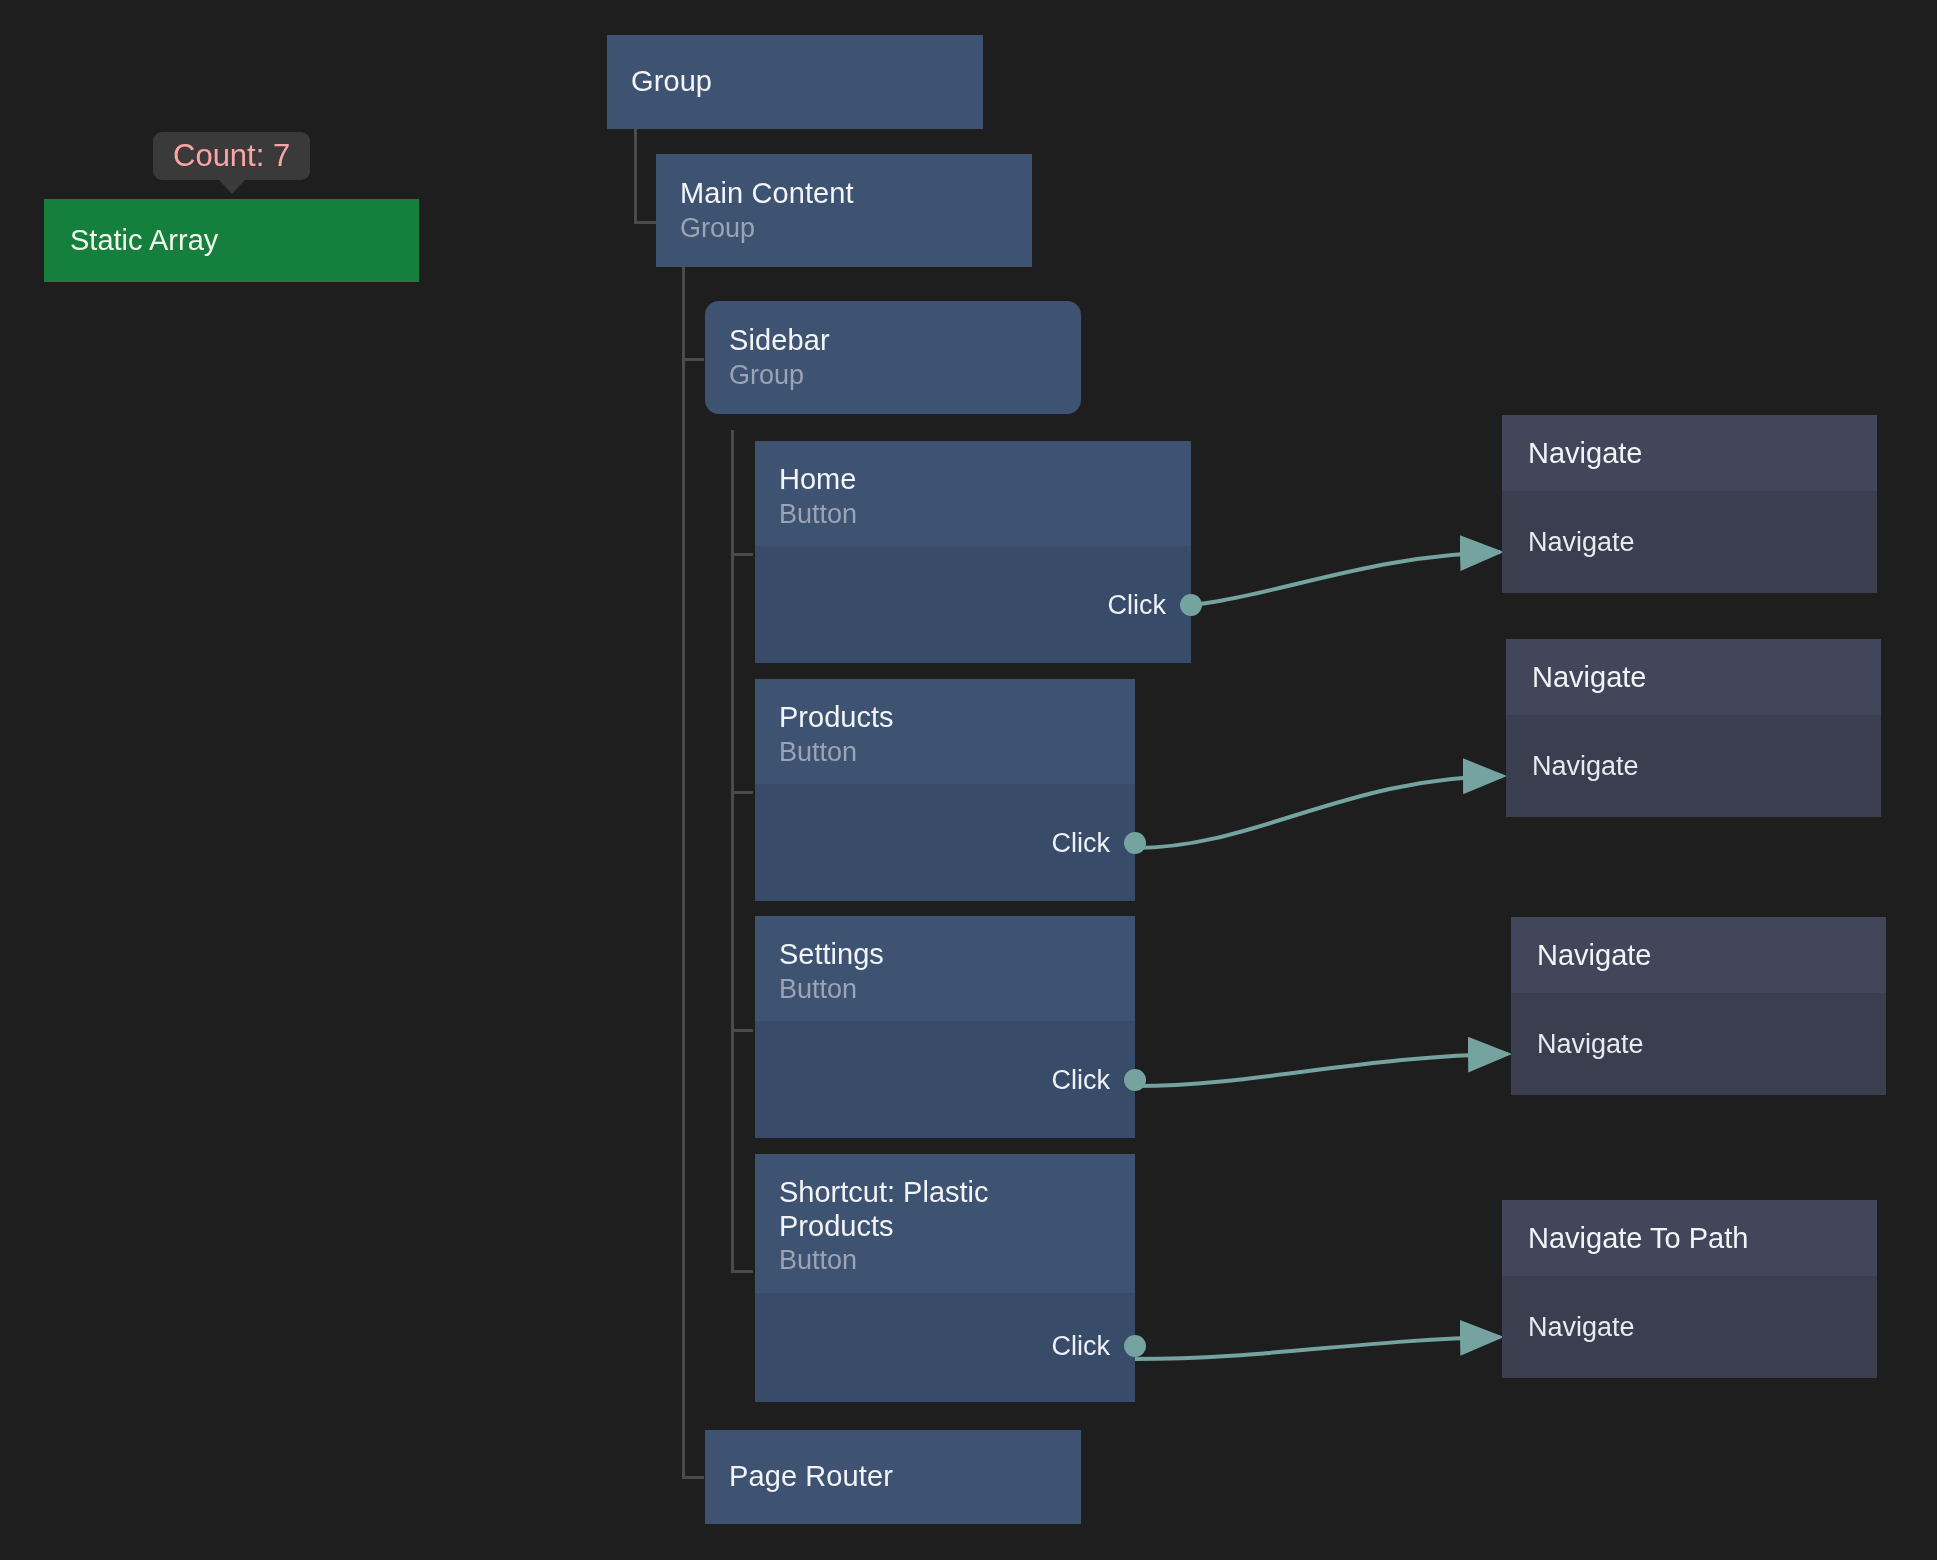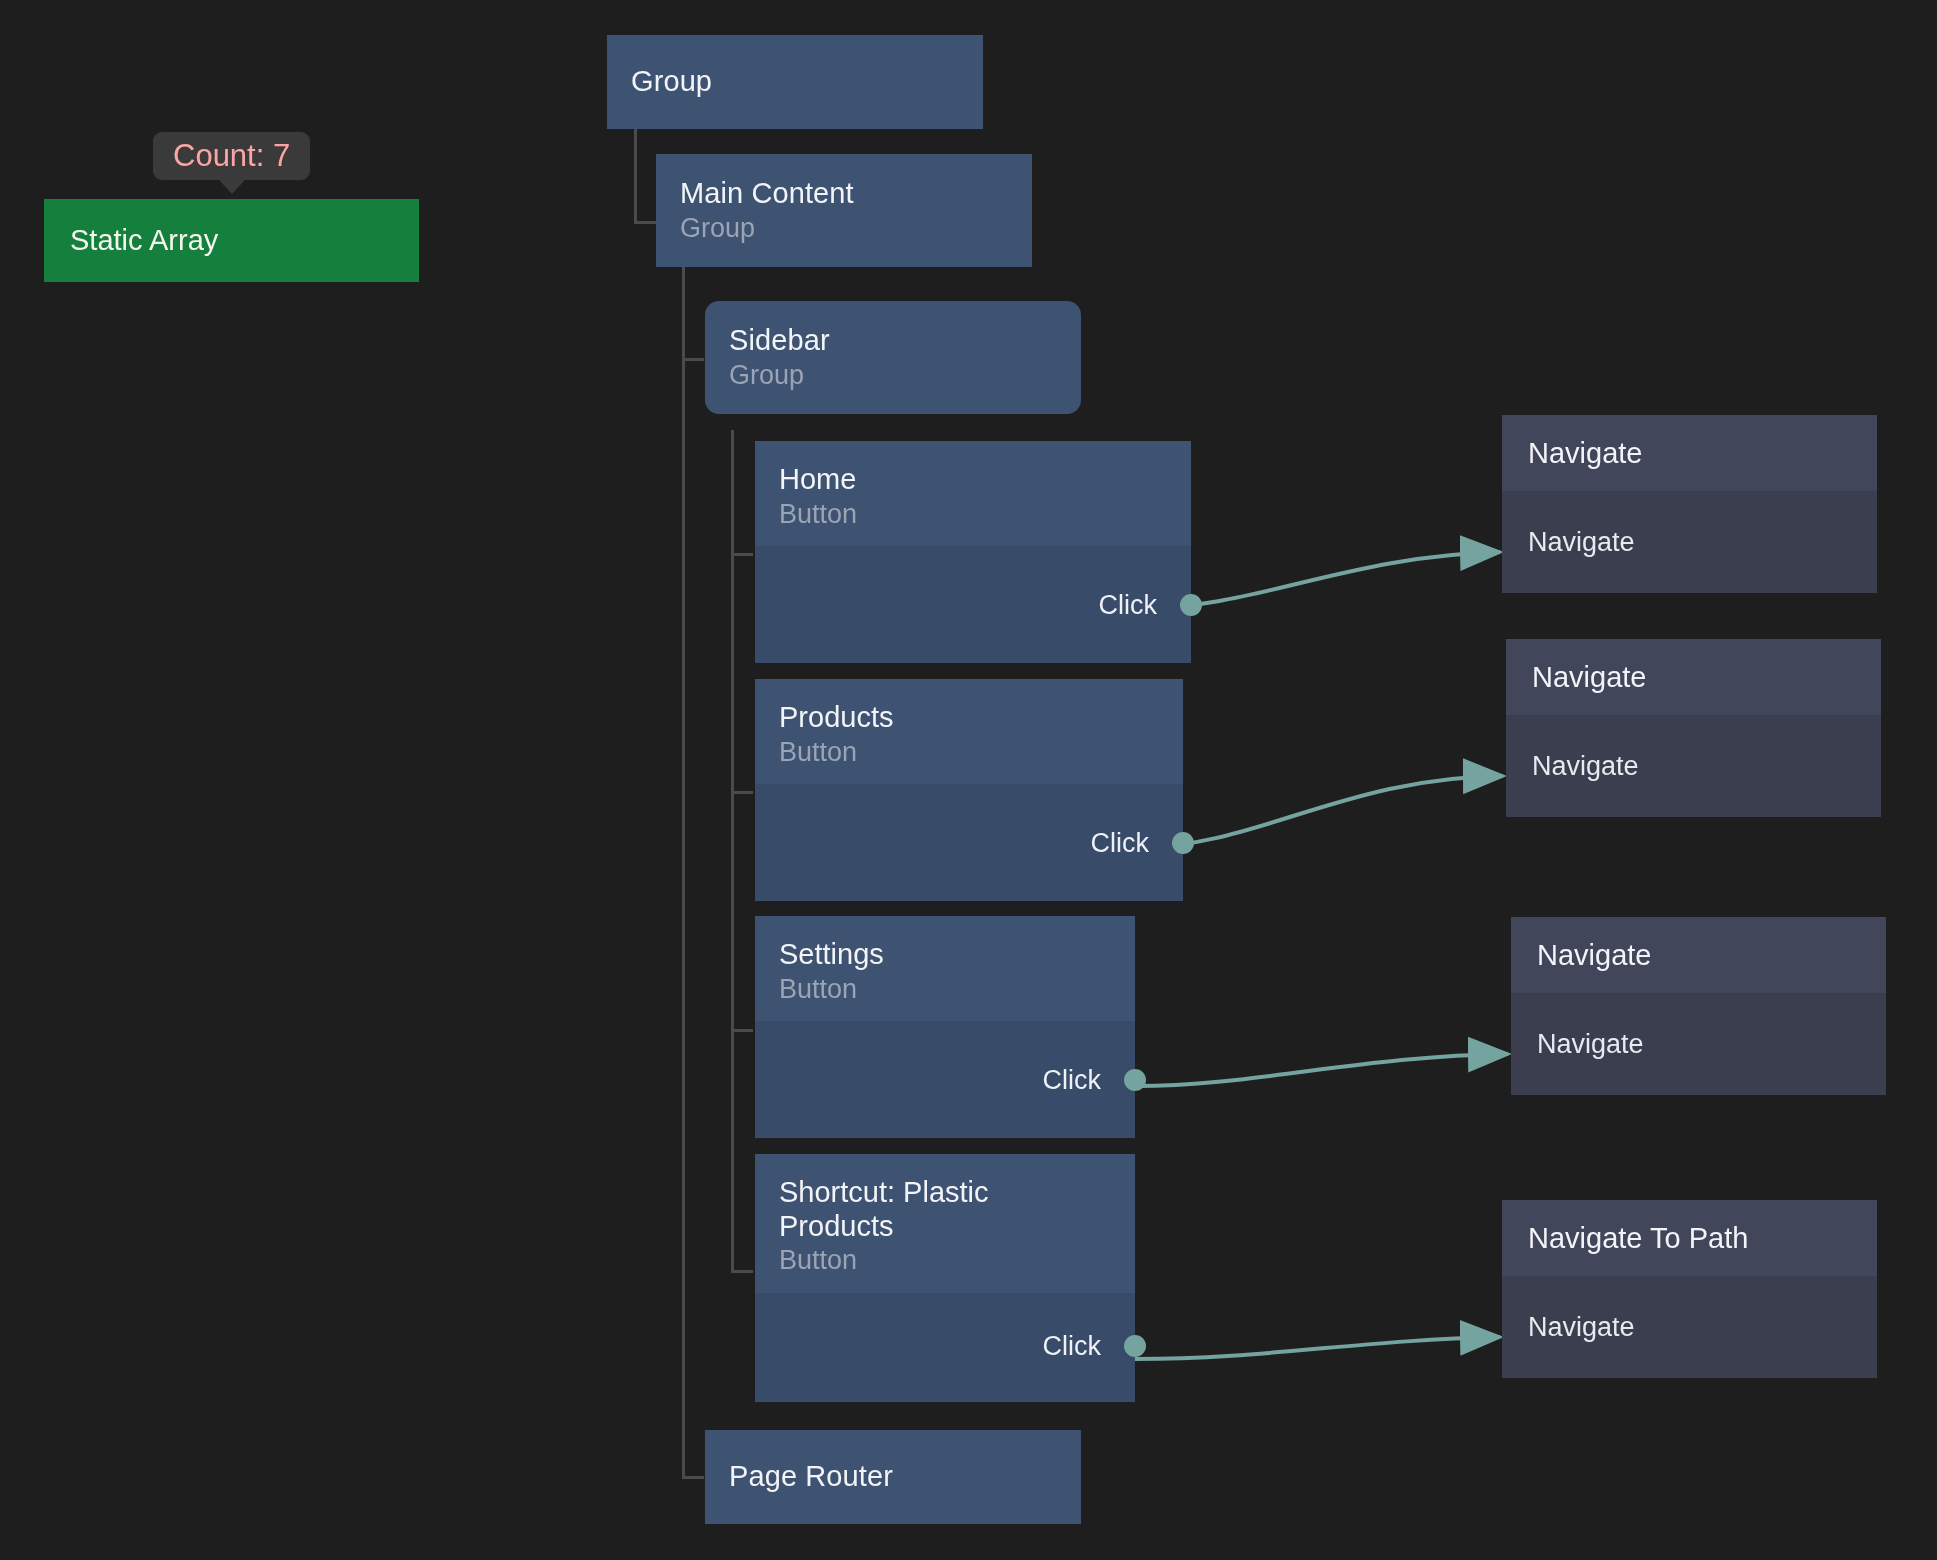--- a/index.html
+++ b/index.html
@@ -81,21 +81,20 @@
     background-color: #384b69;
     flex: 1 1 auto;
     position: relative;
   }
   .port-row {
     position: absolute;
     right: 0;
     display: flex;
     align-items: center;
     white-space: nowrap;
-    gap: 9px;
   }
   .port-row .port-label {
     color: #eef1f6;
     font-size: 27px;
     margin-right: 14px;
   }
   .port-dot {
     width: 22px;
     height: 22px;
     border-radius: 50%;
@@ -244,21 +243,21 @@
       <div class="subtitle">Button</div>
     </div>
     <div class="bn-body">
       <div class="port-row" style="top:44px;">
         <span class="port-label">Click</span>
         <span class="port-dot"></span>
       </div>
     </div>
   </div>
 
-  <div class="node button-node" style="left:755px; top:679px; width:428px; height:222px;">
+  <div class="node button-node" style="left:755px; top:679px; width:380px; height:222px;">
     <div class="bn-head">
       <div class="title">Products</div>
       <div class="subtitle">Button</div>
     </div>
     <div class="bn-body">
       <div class="port-row" style="top:44px;">
         <span class="port-label">Click</span>
         <span class="port-dot"></span>
       </div>
     </div>

